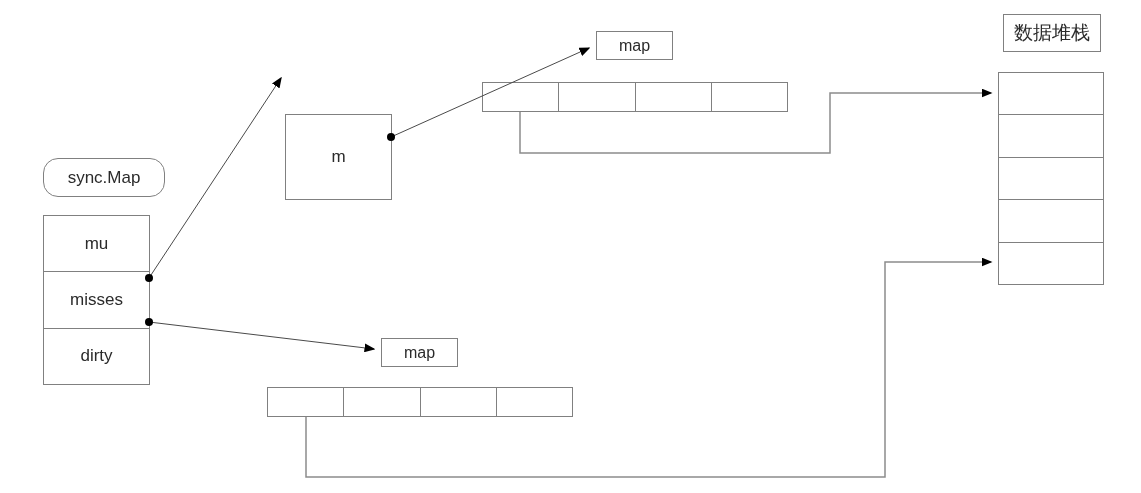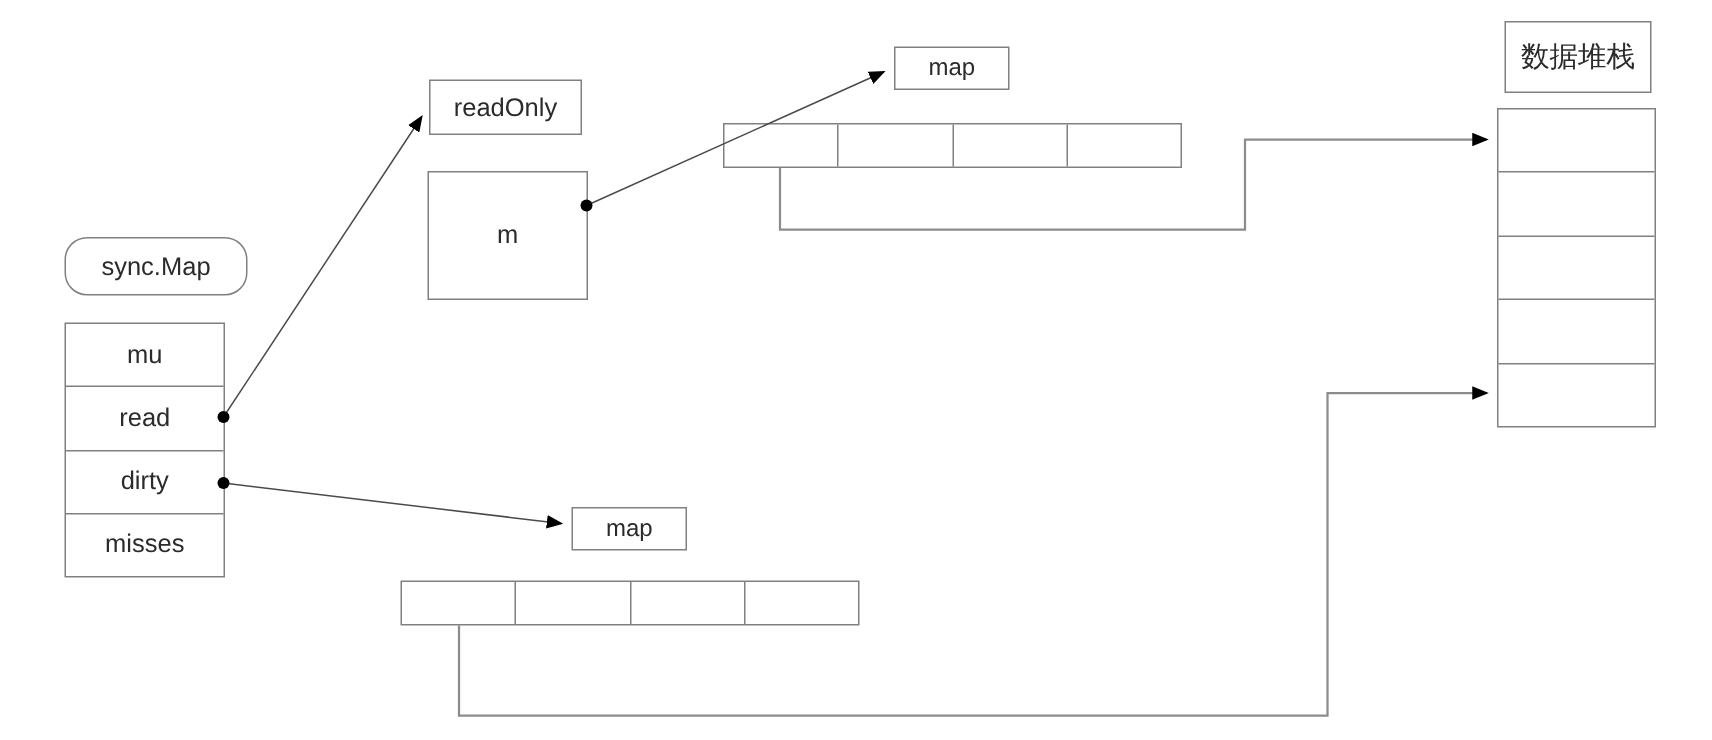--- a/index.html
+++ b/index.html
@@ -54,21 +54,21 @@
   }
   .array .cell:last-child{border-right:none;}
   #syncmap-title{left:43px;top:158px;width:122px;height:39px;border-radius:15px;}
   #syncmap-struct{left:43px;top:215px;width:107px;height:170px;text-align:center;}
   #readonly-box{left:286px;top:53px;width:102px;height:37px;}
   #readonly-struct{left:285px;top:114px;width:107px;height:86px;}
   #map-top{left:596px;top:31px;width:77px;height:29px;font-size:16px;}
   #array-top{left:482px;top:82px;width:306px;height:30px;}
   #map-bottom{left:381px;top:338px;width:77px;height:29px;font-size:16px;}
   #array-bottom{left:267px;top:387px;width:306px;height:30px;}
-  #stack-title{left:1003px;top:14px;width:98px;height:48px;font-size:19px;}
+  #stack-title{left:1003px;top:14px;width:98px;height:38px;font-size:19px;}
   #stack{left:998px;top:72px;width:106px;height:213px;}
   #connectors{
     position:absolute;left:0;top:0;
     pointer-events:none;
     z-index:5;
   }
 </style>
 </head>
 <body>
 
@@ -92,26 +92,24 @@
 
     <polyline points="520,112 520,153 830,153 830,93 991,93" fill="none" stroke="#8c8c8c" stroke-width="1.5" marker-end="url(#arrow)"></polyline>
 
     <polyline points="306,417 306,477 885,477 885,262 991,262" fill="none" stroke="#8c8c8c" stroke-width="1.5" marker-end="url(#arrow)"></polyline>
   </svg>
 
   <div class="box" id="syncmap-title">sync.Map</div>
 
   <div class="struct" id="syncmap-struct">
     <div class="row">mu</div>
-    <div class="row">read</div>
+    <div class="row">misses</div>
     <div class="row">dirty</div>
-    <div class="row">misses</div>
   </div>
 
-  <div class="box" id="readonly-box">readOnly</div>
 
   <div class="struct" id="readonly-struct">
     <div class="row">m</div>
   </div>
 
   <div class="box" id="map-top">map</div>
 
   <div class="array" id="array-top">
     <div class="cell"></div>
     <div class="cell"></div>

